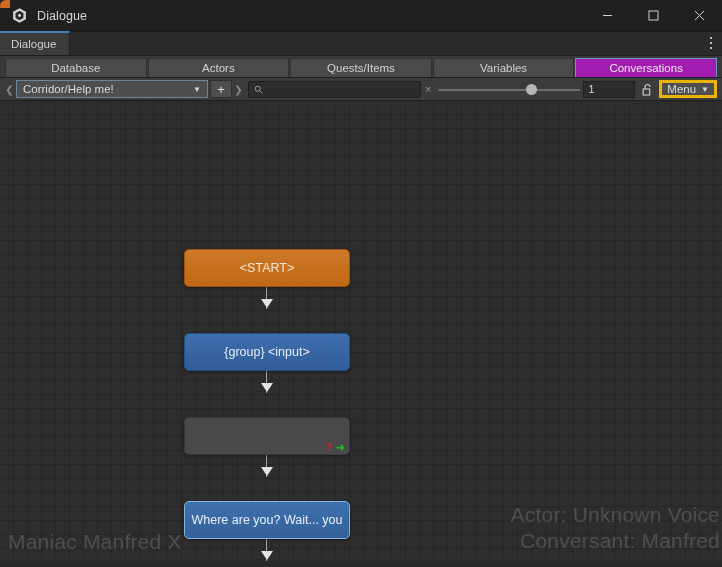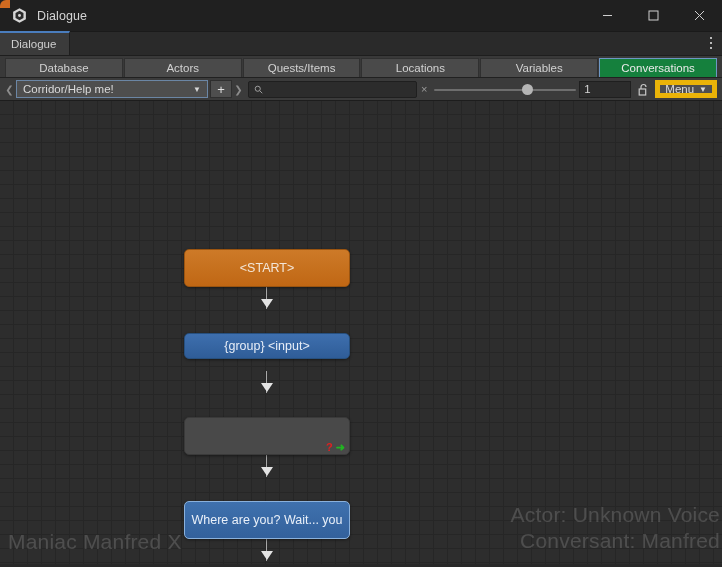--- a/index.html
+++ b/index.html
@@ -94,21 +94,21 @@
     display: flex; align-items: center; justify-content: center;
     background: #4a4a4a;
     color: #d2d2d2;
     font-size: 11.5px;
     border: 1px solid #303030;
     border-bottom: none;
     margin-right: 1px;
   }
   .tab:last-child { margin-right: 0; }
   .tab.active {
-    background: #15803d;
+    background: #a21caf;
     color: #eaeaea;
     border: 1px solid #6e97c4;
     border-bottom: none;
   }
 
   
   .toolbar {
     height: 23px;
     background: #3b3b3b;
     display: flex;
@@ -195,21 +195,21 @@
     padding: 0 4px;
   }
   .lock-btn {
     width: 20px; height: 20px;
     display: flex; align-items: center; justify-content: center;
     margin: 0 2px;
   }
   .menu-btn {
     height: 18px;
     background: #4e4e4e;
-    border: 5px solid #eab308;
+    border: 3px solid #eab308;
     display: flex; align-items: center;
     gap: 5px;
     padding: 0 5px;
     color: #dcdcdc; font-size: 11.5px;
     margin-right: 2px;
   }
   .menu-btn .caret { font-size: 8px; }
 
   
   .canvas {
@@ -338,23 +338,20 @@
     <div class="tab">
         <span>Database</span>
       </div>
     <div class="tab">
         <span>Actors</span>
       </div>
     <div class="tab">
         <span>Quests/Items</span>
       </div>
     <div class="tab">
-        <span>Locations</span>
-      </div>
-    <div class="tab">
         <span>Variables</span>
       </div>
     <div class="tab active">
         <span>Conversations</span>
       </div>
   </div>
 
   <div class="toolbar">
     <div class="chev">❮</div>
     <div class="conv-select">
@@ -407,21 +404,21 @@
     <div class="link" style="left:266px; top:354px; height:22px;"></div>
     <div class="arrowhead" style="left:261px; top:366px;"></div>
 
     <div class="link" style="left:266px; top:438px; height:22px;"></div>
     <div class="arrowhead" style="left:261px; top:450px;"></div>
 
     <div class="node start" style="left:184px; top:148px; width:166px; height:38px;">
       <span>&lt;START&gt;</span>
     </div>
 
-    <div class="node group" style="left:184px; top:232px; width:166px; height:26px;justify-content:center;">
+    <div class="node group" style="left:184px; top:232px; width:166px; height:38px;justify-content:center;">
       <span>{group} &lt;input&gt;</span>
     </div>
 
     <div class="node npc" style="left:184px; top:316px; width:166px; height:38px;">
       <span class="node-icons">
         <span class="ico-q">?</span>
         <span class="ico-arrow">➜</span>
       </span>
     </div>
 

